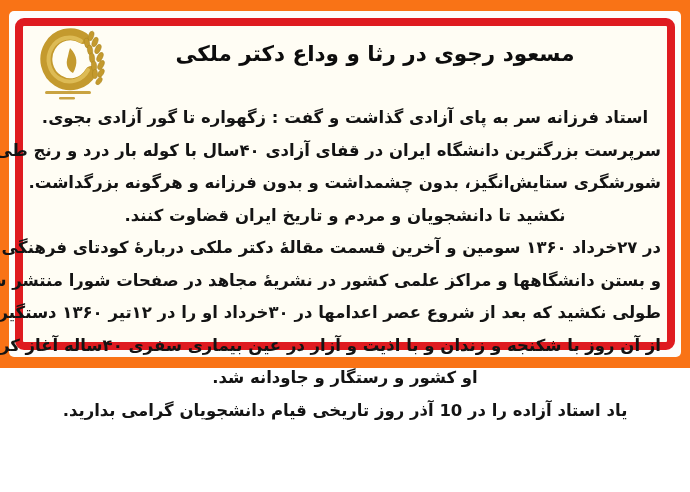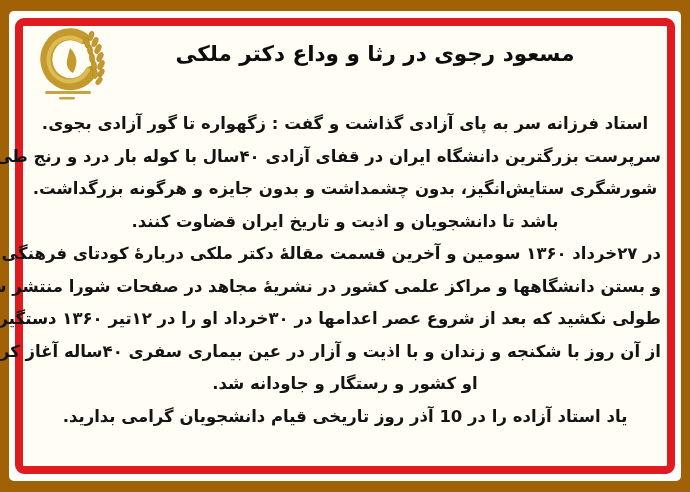--- a/index.html
+++ b/index.html
@@ -6,22 +6,22 @@
     margin: 0;
     padding: 0;
     width: 690px;
     height: 492px;
     overflow: hidden;
     font-family: "DejaVu Sans", sans-serif;
   }
   .poster {
     position: relative;
     width: 690px;
-    height: 492px;
-    background: #a16207;
+    height: 368px;
+    background: #f97316;
   }
   .white-mat {
     position: absolute;
     top: 11px; left: 9px; right: 9px; bottom: 11px;
     background: #fdfdfb;
     border-radius: 5px;
   }
   .red-frame {
     position: absolute;
     top: 18px; left: 15px; right: 15px; bottom: 18px;
@@ -51,21 +51,21 @@
     text-align: center;
     direction: rtl;
     font-size: 21.5px;
     font-weight: bold;
     color: #0d0d0d;
     letter-spacing: 0;
     white-space: nowrap;
   }
   .body-text {
     position: absolute;
-    top: 82px;
+    top: 76px;
     right: 4px;
     left: 4px;
     direction: rtl;
     text-align: center;
     font-size: 16.5px;
     font-weight: bold;
     line-height: 32.5px;
     color: #141414;
   }
   .body-line {
@@ -109,22 +109,22 @@
           <rect x="28" y="69" width="16" height="2.4" rx="1.2"></rect>
         </g>
       </svg>
     </div>
 
     <div class="title">مسعود رجوی در رثا و وداع دکتر ملکی</div>
 
     <div class="body-text">
       <div class="body-line">استاد فرزانه سر به پای آزادی گذاشت و گفت : زگهواره تا گور آزادی بجوی.</div>
       <div class="body-line">سرپرست بزرگترین دانشگاه ایران در قفای آزادی ۴۰سال با کوله بار درد و رنج طی طریق کرد</div>
-      <div class="body-line">شورشگری ستایش‌انگیز، بدون چشمداشت و بدون جایزه و هرگونه بزرگداشت.</div>
-      <div class="body-line">باشد تا دانشجویان و اذیت و تاریخ ایران قضاوت کنند.</div>
+      <div class="body-line">شورشگری ستایش‌انگیز، بدون چشمداشت و بدون فرزانه و هرگونه بزرگداشت.</div>
+      <div class="body-line">نکشید تا دانشجویان و مردم و تاریخ ایران قضاوت کنند.</div>
       <div class="body-line">در ۲۷خرداد ۱۳۶۰ سومین و آخرین قسمت مقالهٔ دکتر ملکی دربارهٔ کودتای فرهنگی خمینی</div>
       <div class="body-line">و بستن دانشگاهها و مراکز علمی کشور در نشریهٔ مجاهد در صفحات شورا منتشر شد.</div>
       <div class="body-line">طولی نکشید که بعد از شروع عصر اعدامها در ۳۰خرداد او را در ۱۲تیر ۱۳۶۰ دستگیر کردند.</div>
       <div class="body-line">از آن روز با شکنجه و زندان و با اذیت و آزار در عین بیماری سفری ۴۰ساله آغاز کرد.</div>
       <div class="body-line">او کشور و رستگار و جاودانه شد.</div>
       <div class="body-line">یاد استاد آزاده را در 10 آذر روز تاریخی قیام دانشجویان گرامی بدارید.</div>
     </div>
 
   </div>
 </div>

